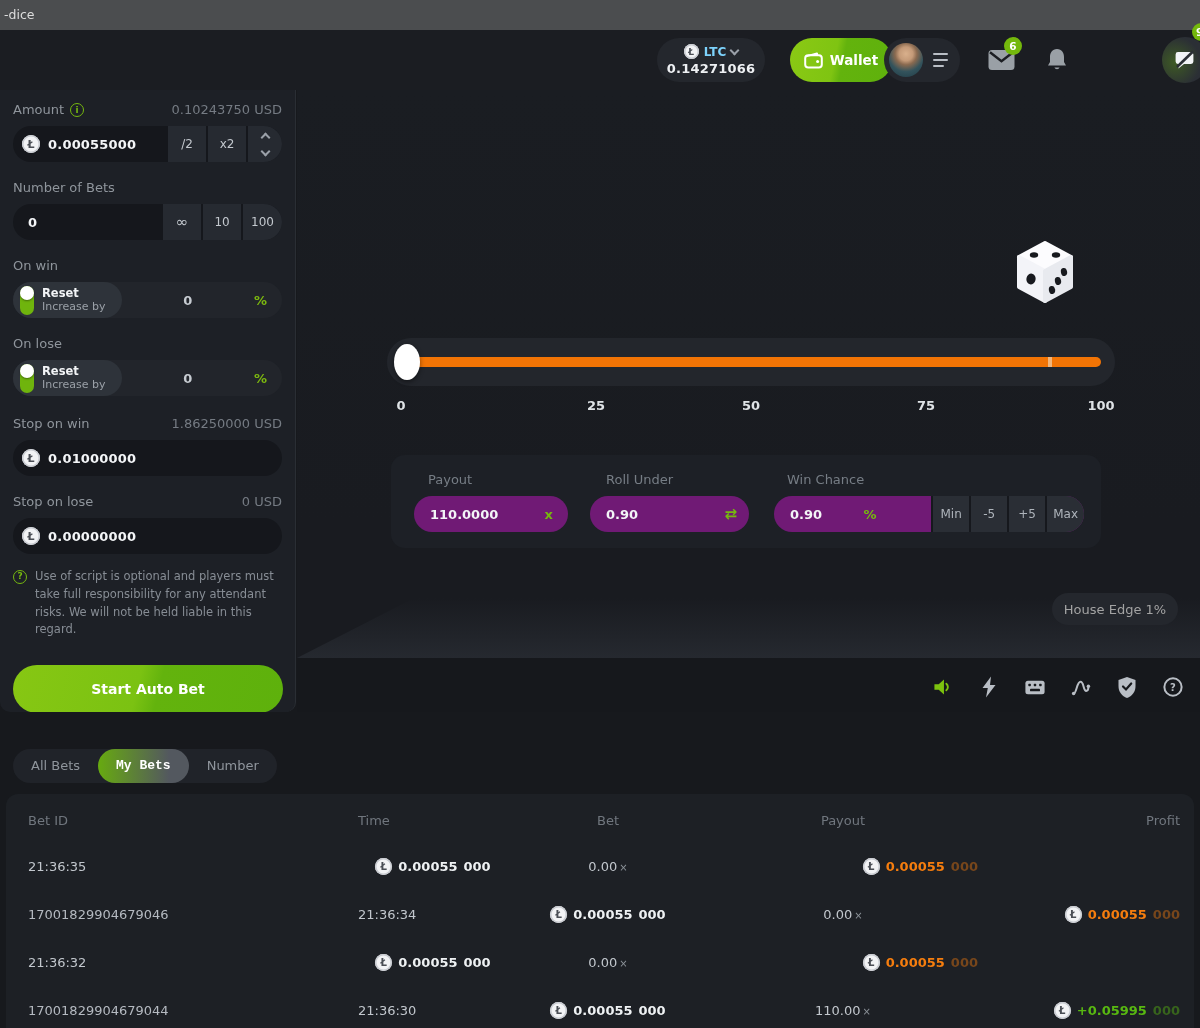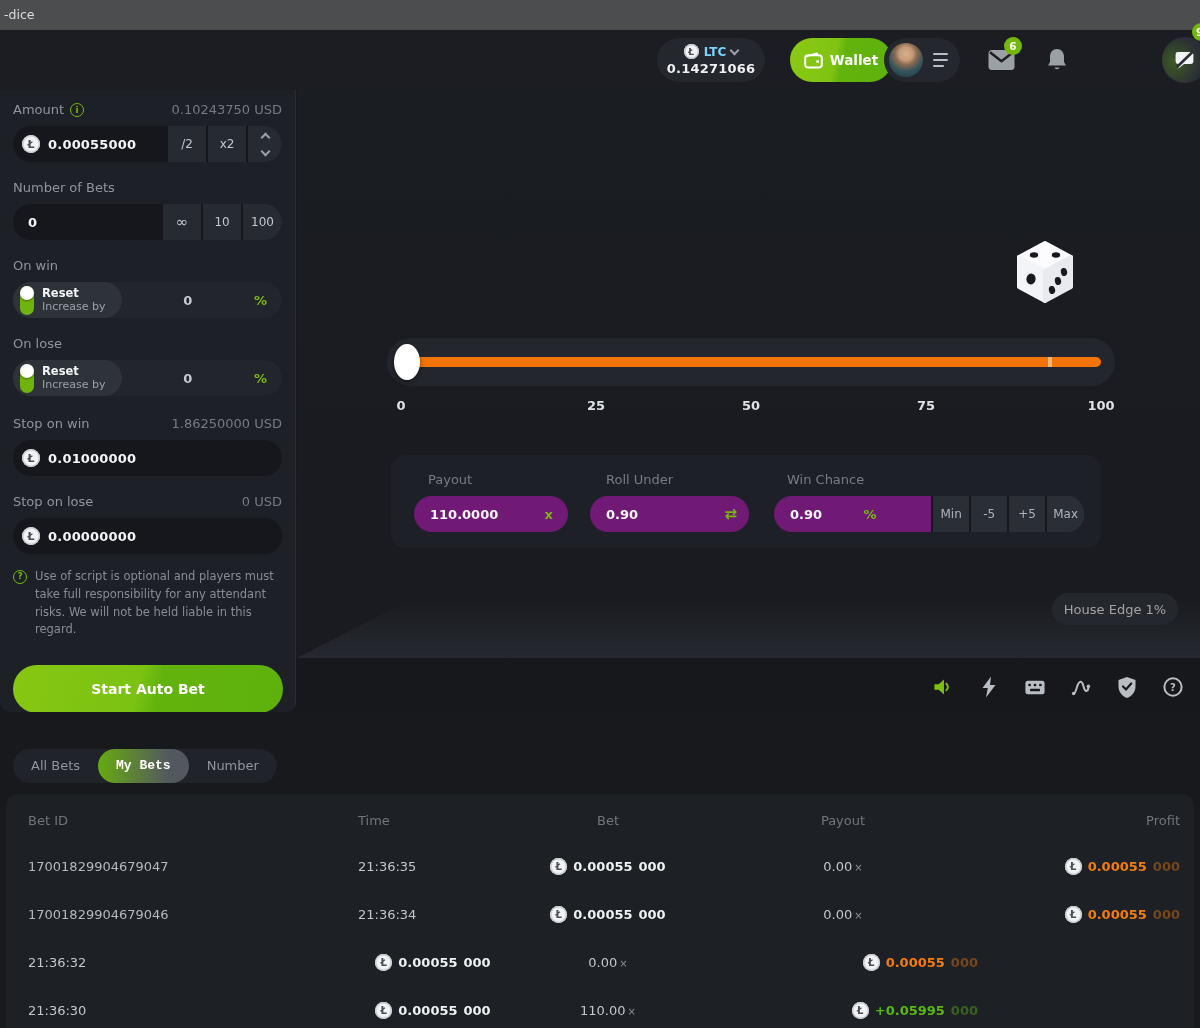--- a/index.html
+++ b/index.html
@@ -394,21 +394,20 @@
   <div class="table">
     <div class="thead">
       <div class="c-left">Bet ID</div>
       <div class="c-left">Time</div>
       <div class="c-center">Bet</div>
       <div class="c-center">Payout</div>
       <div class="c-right">Profit</div>
     </div>
     <div id="rows">
   <div class="trow">
-    <div class="c-left id">17001829904679047</div>
     <div class="c-left time">21:36:35</div>
     <div class="c-center">
       <span class="cellflex bet">
               <span class="coin sm">Ł</span>
               <b>0.00055</b>
               <b class="dim">000</b>
             </span>
     </div>
     <div class="c-center"><span class="pv">0.00</span><span class="mult">×</span></div>
     <div class="c-right">
@@ -453,20 +452,21 @@
     <div class="c-right">
       <span class="cellflex profit-amt loss">
               <span class="coin sm">Ł</span>
               <b>0.00055</b>
               <b class="dim">000</b>
             </span>
     </div>
   </div>
 
   <div class="trow">
+    <div class="c-left id">17001829904679044</div>
     <div class="c-left time">21:36:30</div>
     <div class="c-center">
       <span class="cellflex bet">
               <span class="coin sm">Ł</span>
               <b>0.00055</b>
               <b class="dim">000</b>
             </span>
     </div>
     <div class="c-center"><span class="pv">110.00</span><span class="mult">×</span></div>
     <div class="c-right">

